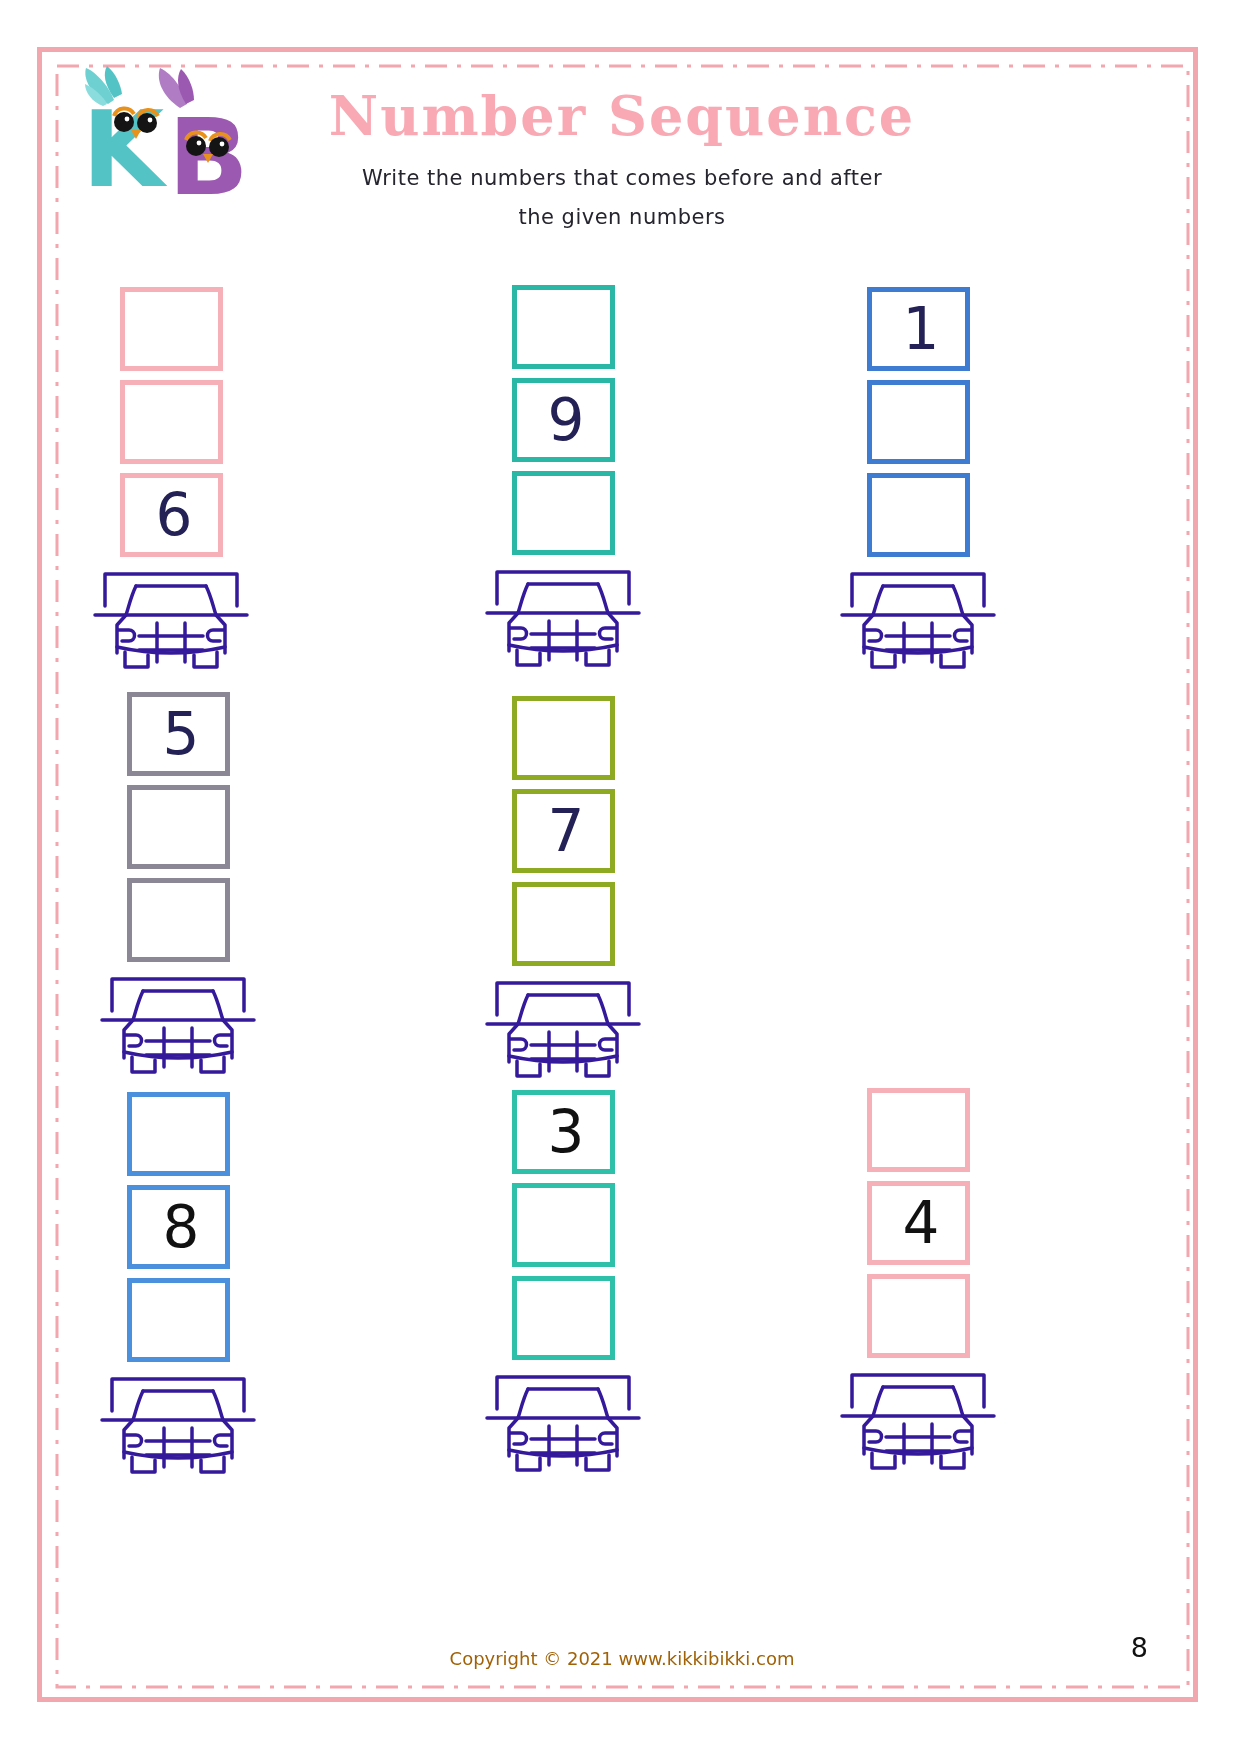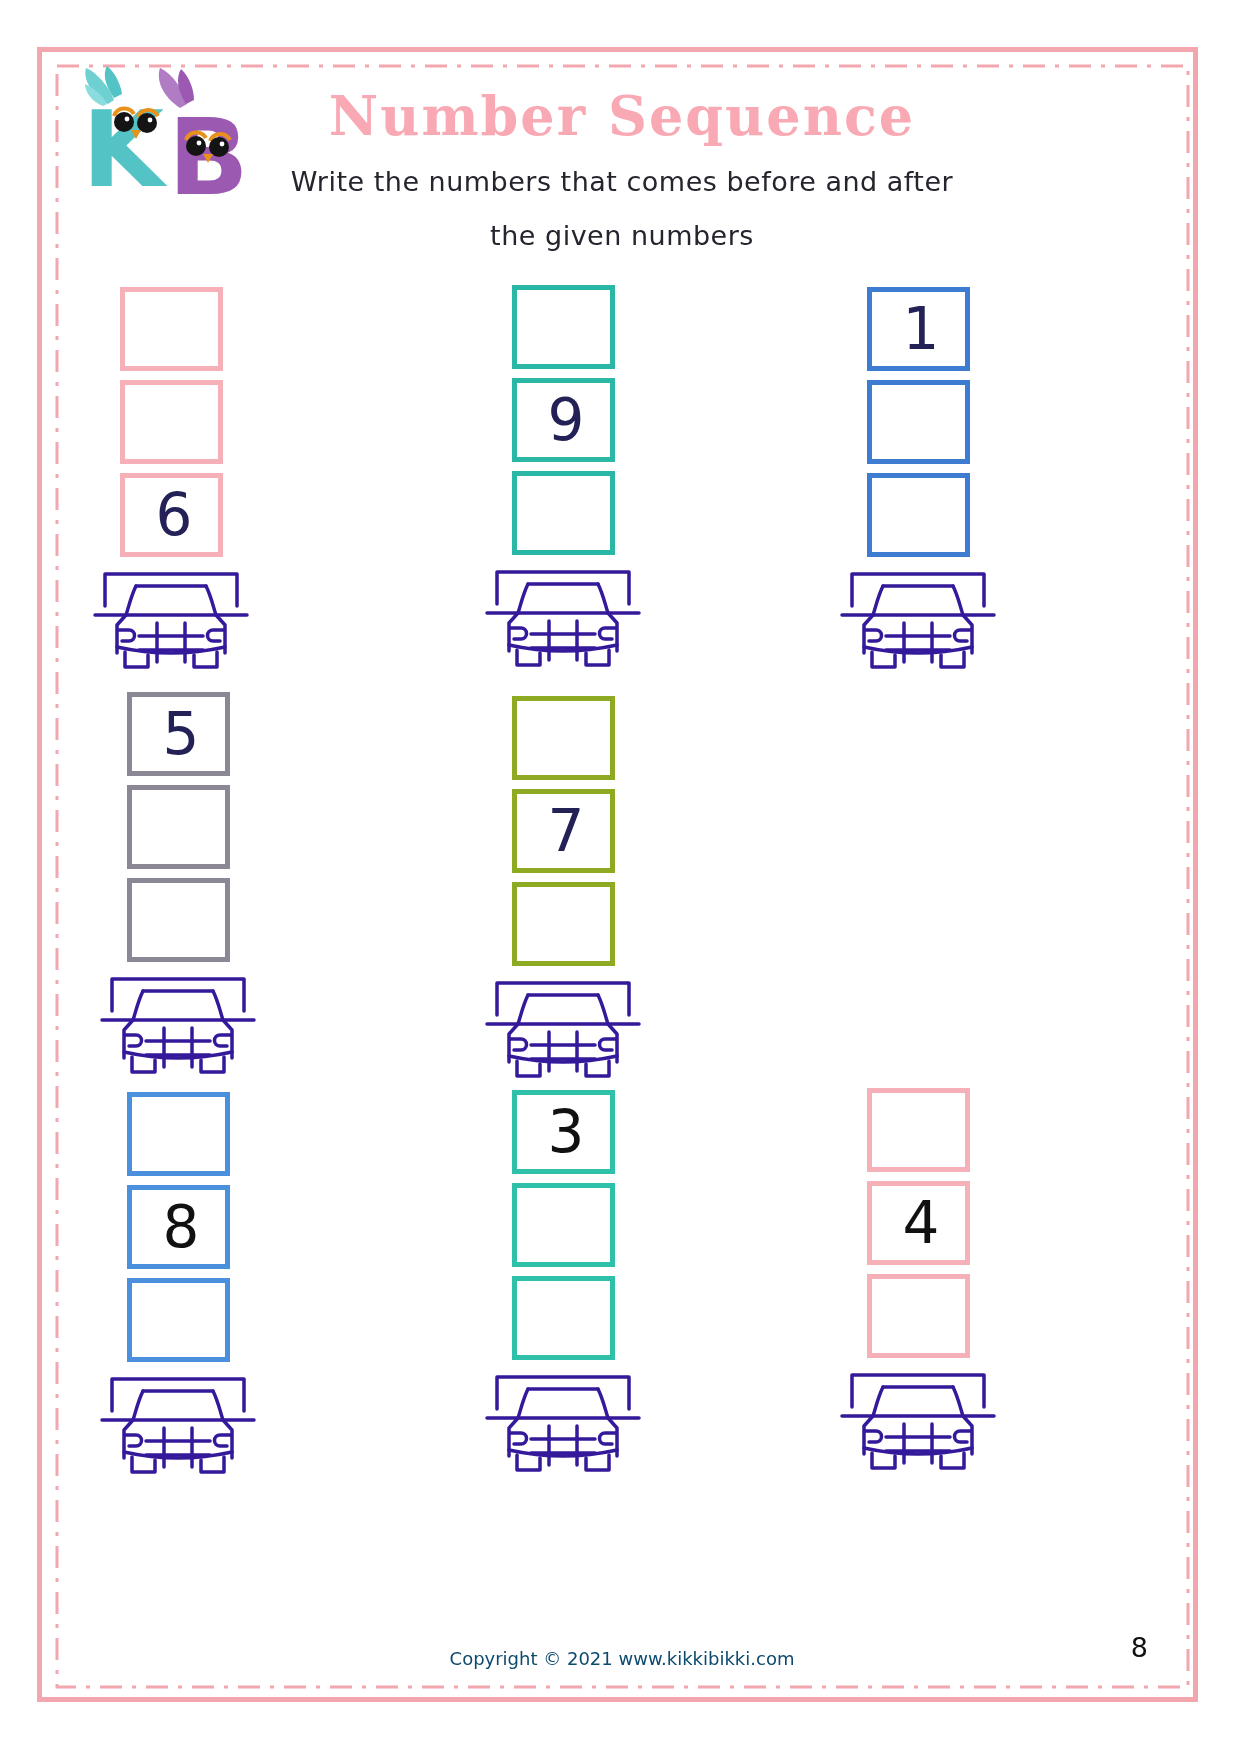--- a/index.html
+++ b/index.html
@@ -12,35 +12,35 @@
   .inner-border{position:absolute;left:0;top:0;width:1244px;height:1755px;pointer-events:none;}
   .inner-border rect{fill:none;stroke:var(--accent-pink);stroke-width:3;
                 stroke-dasharray:22 10 4 10;}
 
   
   .logo{position:absolute;left:76px;top:64px;width:178px;height:142px;}
   .title{position:absolute;left:0;right:0;top:84px;text-align:center;
          font-family:"DejaVu Serif","Liberation Serif",serif;
          font-size:54px;letter-spacing:2px;color:var(--title-pink);font-weight:600;}
   .subtitle{position:absolute;left:0;right:0;text-align:center;
-            font-size:27px;color:#26242e;letter-spacing:.5px;}
+            font-size:21px;color:#26242e;letter-spacing:.5px;}
   .subtitle.l1{top:166px;}
-  .subtitle.l2{top:220px;}
+  .subtitle.l2{top:205px;}
 
   
   .stack{position:absolute;width:160px;}
   .box{width:93px;height:74px;border:5px solid var(--box-color);
        margin:0 auto 9px auto;display:flex;align-items:center;justify-content:center;
        background:#fff;}
   .num{font-size:58px;color:var(--num-color);line-height:1;padding-left:6px;}
   .car{display:block;width:160px;height:104px;margin-top:3px;color:var(--car-color);}
 
   
   .footer{position:absolute;left:0;right:0;top:1648px;text-align:center;
-          font-size:18px;color:#0c4a6e;}
+          font-size:18px;color:#a16207;}
   .page-num{position:absolute;right:96px;top:1632px;font-size:27px;color:#111;}
 </style>
 </head>
 <body>
 
 <svg width="0" height="0" style="position:absolute">
   <symbol id="car-symbol" viewBox="0 0 160 104">
     <g stroke="currentColor" fill="none" stroke-width="3.5" stroke-linecap="round" stroke-linejoin="round">
       <path d="M14 40 V8 H146 V40"></path>
       <path d="M45 20 H115"></path>

